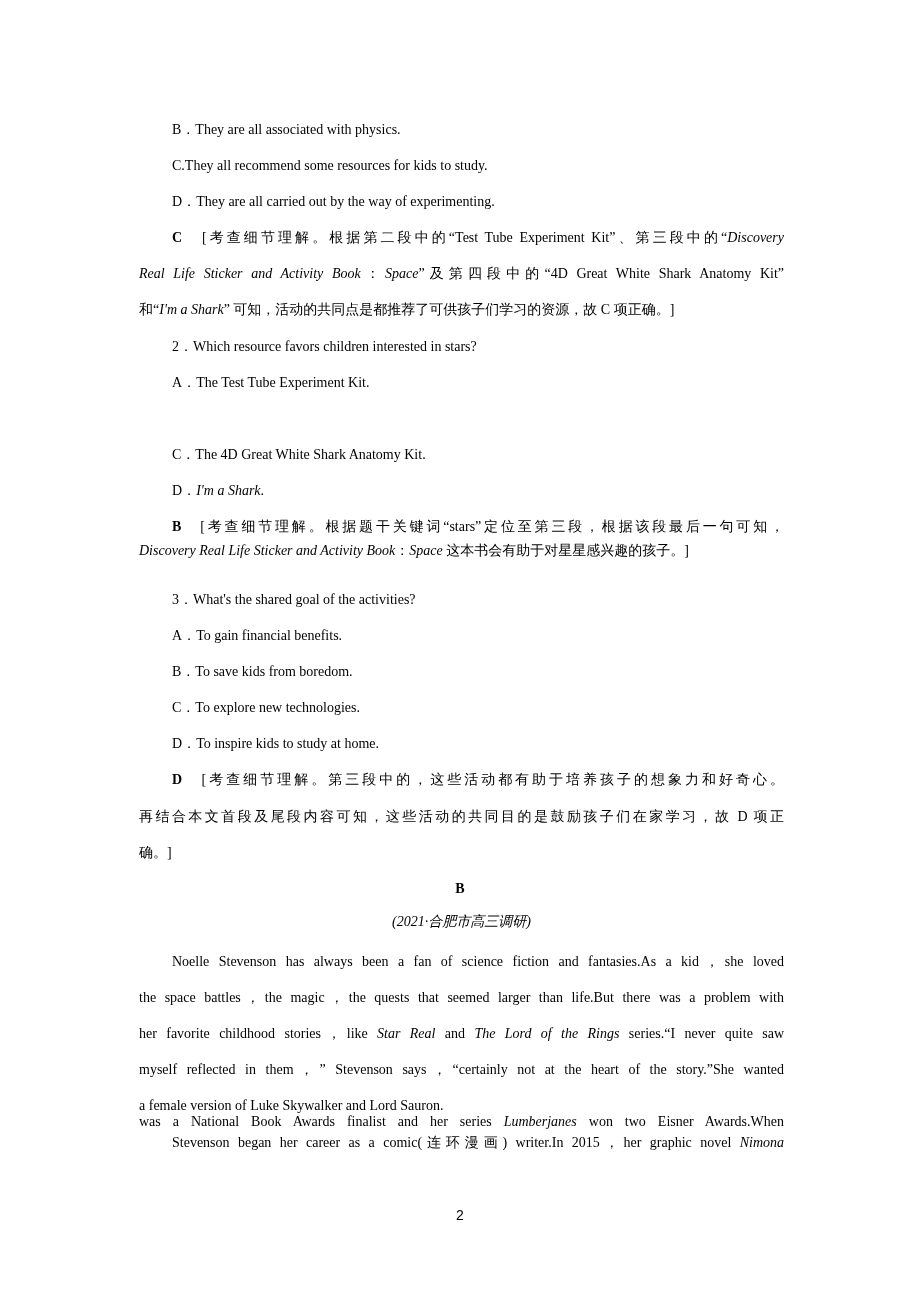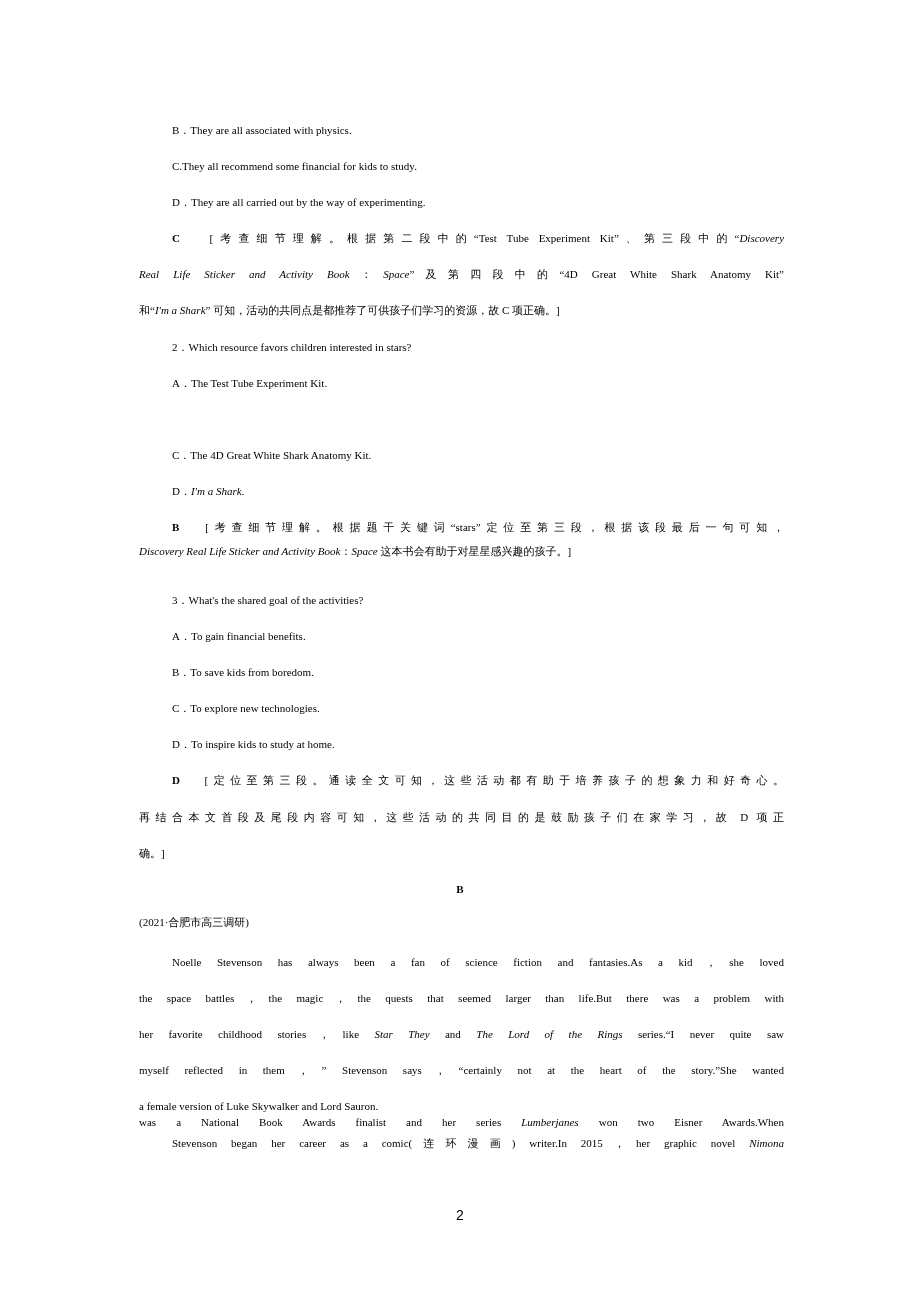--- a/index.html
+++ b/index.html
@@ -1,39 +1,39 @@
 <!DOCTYPE html>
 <html><head>
 <meta charset="utf-8">
 <style>
   html, body { margin: 0; padding: 0; background: #ffffff; }
   body { width: 920px; height: 1302px; position: relative; overflow: hidden;
          font-family: "Liberation Serif", "DejaVu Serif", serif; color: #000; }
   .page { position: absolute; left: 0; top: 0; width: 920px; height: 1302px; }
-  .line { position: absolute; left: 139px; width: 645px; font-size: 11px; line-height: 20px;
+  .line { position: absolute; left: 139px; width: 645px; font-size: 14px; line-height: 20px;
           white-space: nowrap; }
   .ind { left: 172px; width: 612px; }
   .just { text-align: justify; text-align-last: justify; white-space: normal; }
   .i { font-style: italic; }
   .b { font-weight: bold; }
   .center { left: 0; width: 920px; text-align: center; }
-  .right { text-align: left; }
+  .right { text-align: center; font-style: italic; }
   .pn { position: absolute; left: 0; width: 920px; text-align: center; top: 1207px; font-size: 14px;
         font-family: "Liberation Sans", sans-serif; }
 </style>
 </head>
 <body>
 
 <div class="page">
 
   <div class="line ind" style="top:120px">
     <span>B．</span><span>They are all associated with physics.</span>
   </div>
   <div class="line ind" style="top:156px">
-    <span>C.</span><span>They all recommend some financial for kids to study.</span>
+    <span>C.</span><span>They all recommend some resources for kids to study.</span>
   </div>
   <div class="line ind" style="top:192px">
     <span>D．</span><span>They are all carried out by the way of experimenting.</span>
   </div>
 
   <div class="line ind just" style="top:228px">
     <span class="b">C</span>&nbsp;&nbsp;&nbsp;<span>[考查细节理解。根据第二段中的“Test Tube Experiment Kit”、第三段中的“</span><span class="i">Discovery</span>
   </div>
   <div class="line just" style="top:264px">
     <span class="i">Real Life Sticker and Activity Book</span><span>：</span><span class="i">Space</span><span>”及第四段中的“4D Great White Shark Anatomy Kit”</span>
@@ -68,32 +68,32 @@
     <span>B．</span><span>To save kids from boredom.</span>
   </div>
   <div class="line ind" style="top:698px">
     <span>C．</span><span>To explore new technologies.</span>
   </div>
   <div class="line ind" style="top:734px">
     <span>D．</span><span>To inspire kids to study at home.</span>
   </div>
 
   <div class="line ind just" style="top:770px">
-    <span class="b">D</span>&nbsp;&nbsp;&nbsp;<span>[定位至第三段。通读全文可知，这些活动都有助于培养孩子的想象力和好奇心。</span>
+    <span class="b">D</span>&nbsp;&nbsp;&nbsp;<span>[考查细节理解。第三段中的，这些活动都有助于培养孩子的想象力和好奇心。</span>
   </div>
   <div class="line just" style="top:807px">再结合本文首段及尾段内容可知，这些活动的共同目的是鼓励孩子们在家学习，故 D 项正</div>
   <div class="line" style="top:843px">确。]</div>
 
   <div class="line center b" style="top:879px">B</div>
   <div class="line right" style="top:912px">(2021·合肥市高三调研)</div>
 
   <div class="line ind just" style="top:952px">Noelle Stevenson has always been a fan of science fiction and fantasies.As a kid，she loved</div>
   <div class="line just" style="top:988px">the space battles，the magic，the quests that seemed larger than life.But there was a problem with</div>
   <div class="line just" style="top:1024px">
-    <span>her favorite childhood stories，like </span><span class="i">Star They</span><span> and </span><span class="i">The Lord of the Rings</span><span> series.“I never quite saw</span>
+    <span>her favorite childhood stories，like </span><span class="i">Star Real</span><span> and </span><span class="i">The Lord of the Rings</span><span> series.“I never quite saw</span>
   </div>
   <div class="line just" style="top:1060px">myself reflected in them，”  Stevenson says，“certainly not at the heart of the story.”She wanted</div>
   <div class="line" style="top:1096px">a female version of Luke Skywalker and Lord Sauron.</div>
 
   <div class="line ind just" style="top:1133px">
     <span>Stevenson began her career as a comic(连环漫画) writer.In 2015，her graphic novel </span><span class="i">Nimona</span>
   </div>
   <div class="line just" style="top:1112px">
     <span>was a National Book Awards finalist and her series </span><span class="i">Lumberjanes</span><span> won two Eisner Awards.When</span>
   </div>

